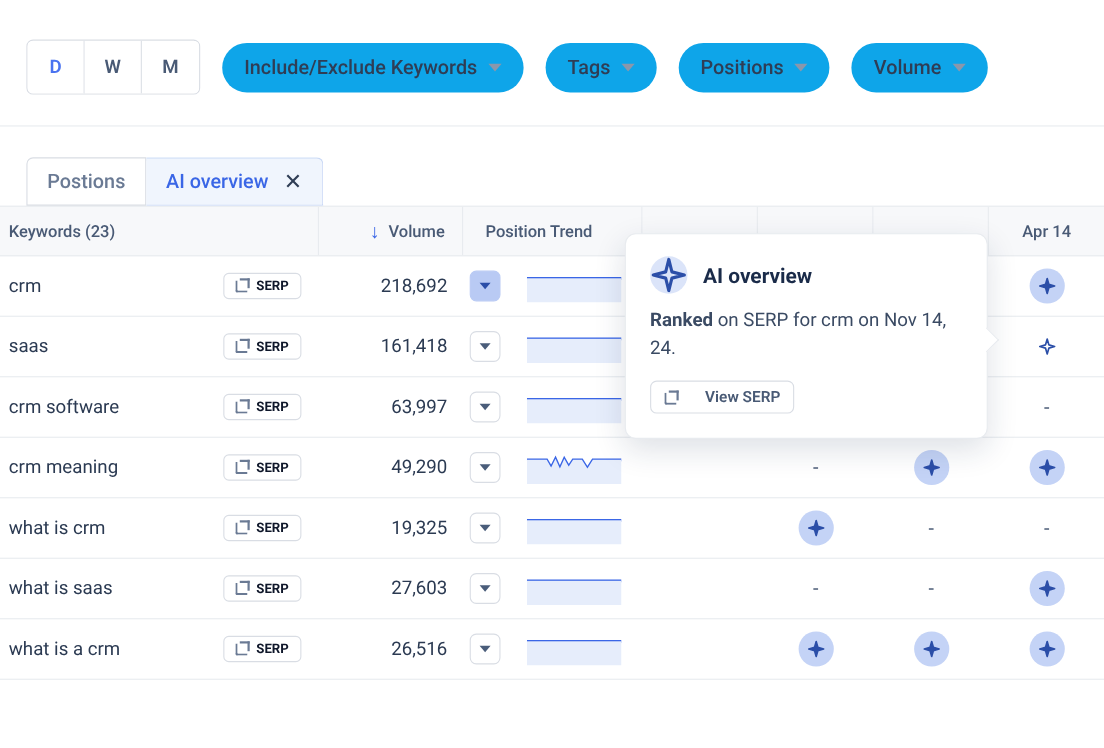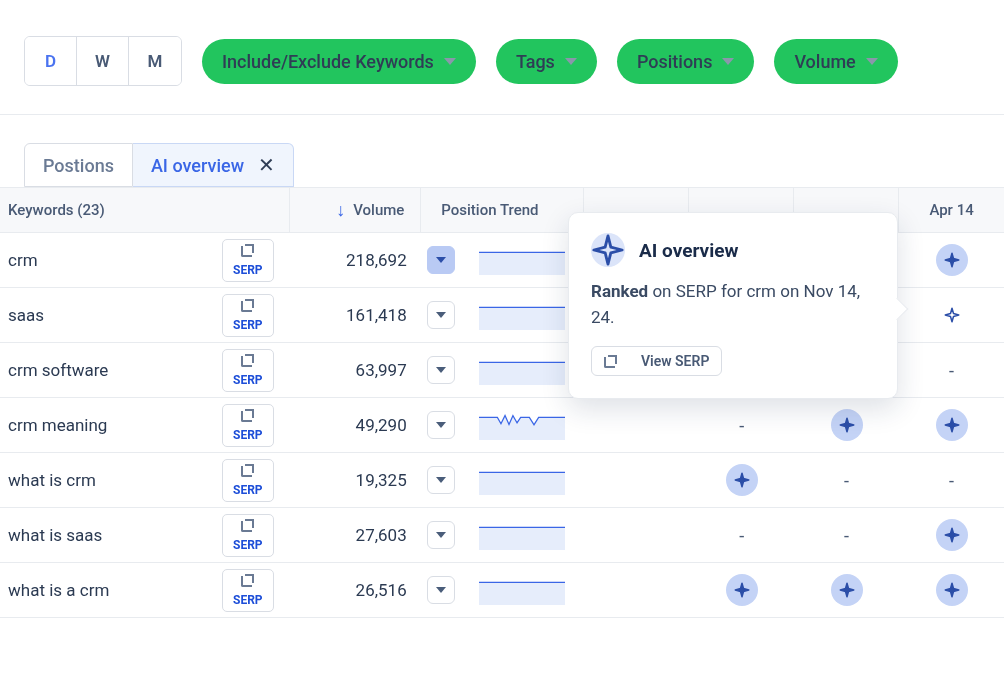--- a/index.html
+++ b/index.html
@@ -40,21 +40,21 @@
     background: #fff;
     border-right: 1px solid #d9dde4;
   }
   .period-btn:last-child { border-right: none; }
   .period-btn.active { color: #4a73f0; }
 
   .pill {
     display: flex;
     align-items: center;
     gap: 10px;
-    background: #22c55e;
+    background: #0ea5e9;
     color: #2f3d55;
     font-size: 18px;
     font-weight: 500;
     padding: 12px 20px;
     border-radius: 24px;
     cursor: pointer;
   }
   .pill .caret {
     width: 0; height: 0;
     border-left: 6px solid transparent;
@@ -132,31 +132,29 @@
   .kw-cell {
     width: 312px;
     padding-left: 8px;
     display: flex;
     align-items: center;
     justify-content: space-between;
     padding-right: 18px;
   }
   .serp-btn {
     display: flex;
-    align-items: center;
     gap: 6px;
     border: 1px solid #d9dde4;
     border-radius: 5px;
     padding: 4px 10px;
     font-size: 12px;
     font-weight: 700;
-    color: #1d4ed8;
+    color: #0f172a;
     cursor: pointer;
     background:#fff;
-    flex-direction:column;
   }
   .ext-icon {
     width: 13px; height: 13px; position: relative;
   }
   .ext-icon::before {
     content: "";
     position: absolute; left: 0; bottom: 0;
     width: 9px; height: 9px;
     border: 2px solid #6a7a94;
     border-top: none; border-right: none;

